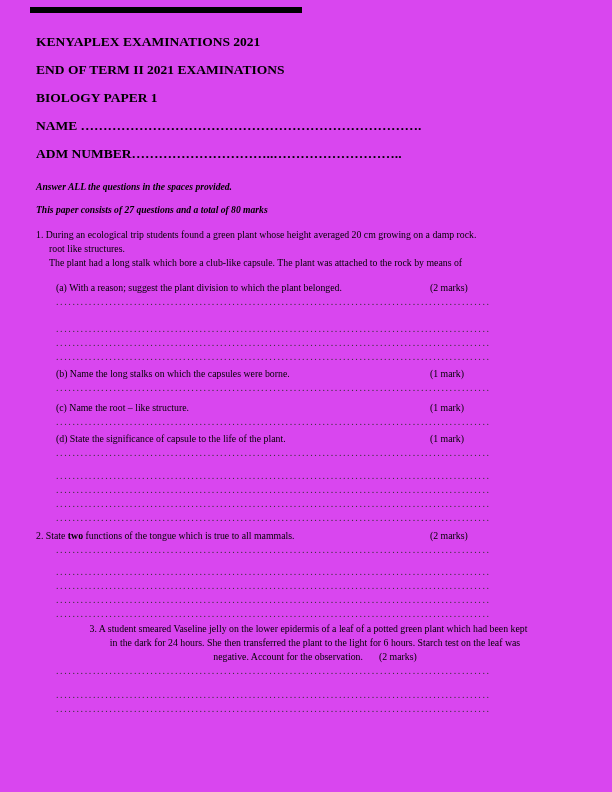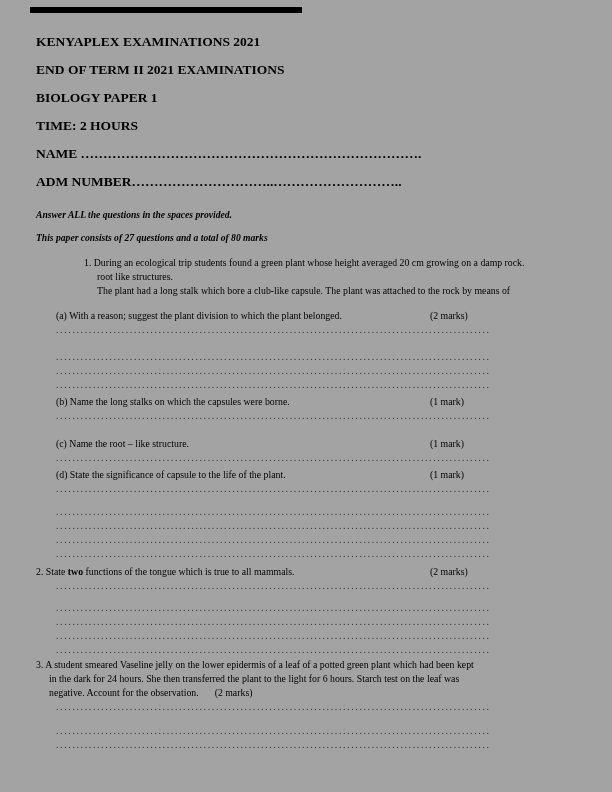--- a/index.html
+++ b/index.html
@@ -1,35 +1,35 @@
 <!DOCTYPE html>
 <html><head>
 <meta charset="utf-8">
 <style>
   * { margin:0; padding:0; box-sizing:border-box; }
   html,body { background:#ffffff; }
   .page {
-    width:612px; height:792px; background:#a3a3a3; position:relative;
+    width:612px; height:792px; background:#d946ef; position:relative;
     font-family:"Liberation Serif", serif; color:#000;
     padding:33px 31px 0 36px; overflow:hidden;
   }
   .top-bar { position:absolute; left:30px; top:7px; width:272px; height:6px; background:#000; }
 
   .h-line {
     font-weight:700; font-size:13.5px; height:28px; line-height:17px;
     white-space:nowrap; overflow:hidden;
   }
 
   .inst { font-weight:700; font-style:italic; font-size:9.6px; }
   .inst-line { height:23px; line-height:14px; }
   .inst-line.first { margin-top:7px; }
 
   .body-text { font-size:9.8px; line-height:14px; }
 
-  .q-intro { margin-top:2px;margin-left:48px; }
+  .q-intro { margin-top:2px; }
   .q-intro-line { padding-left:13px; }
   .q-intro-line.first { padding-left:0; }
 
   .part { position:relative; margin-left:20px; height:14px; white-space:nowrap; }
   .part .marks { position:absolute; left:374px; top:0; }
 
   .q2-row { position:relative; height:14px; margin-top:4px; white-space:nowrap; }
   .q2-row .marks { position:absolute; left:394px; top:0; }
 
   .dotline {
@@ -37,36 +37,35 @@
     overflow:hidden; white-space:nowrap; font-size:10px;
     letter-spacing:1.6px; color:#333;
   }
   .fl-13 { margin-bottom:13px; }
   .fl-9  { margin-bottom:9px; }
   .fl-8  { margin-bottom:8px; }
   .fl-10 { margin-bottom:10px; }
 
   #part-a { margin-top:11px; }
   #part-b { margin-top:3px; }
-  #part-c { margin-top:14px; }
+  #part-c { margin-top:6px; }
   #part-d { margin-top:3px; }
-  #q3-text { margin-top:1px; }
+  #q3-text { margin-top:1px;text-align:center; }
   .inline-marks { margin-left:16px; }
 </style>
 </head>
 <body>
 
 <div class="page">
   <div class="top-bar"></div>
 
   <header>
     <div class="h-line">KENYAPLEX EXAMINATIONS 2021</div>
     <div class="h-line">END OF TERM II 2021 EXAMINATIONS</div>
     <div class="h-line">BIOLOGY PAPER 1</div>
-    <div class="h-line">TIME: 2 HOURS</div>
     <div class="h-line">NAME ………………………………………………………………….</div>
     <div class="h-line">ADM NUMBER…………………………..………………………..</div>
   </header>
 
   <div class="inst">
     <div class="inst-line first">Answer ALL the questions in the spaces provided.</div>
     <div class="inst-line">This paper consists of 27 questions and a total of 80 marks</div>
   </div>
 
   <div class="body-text">

